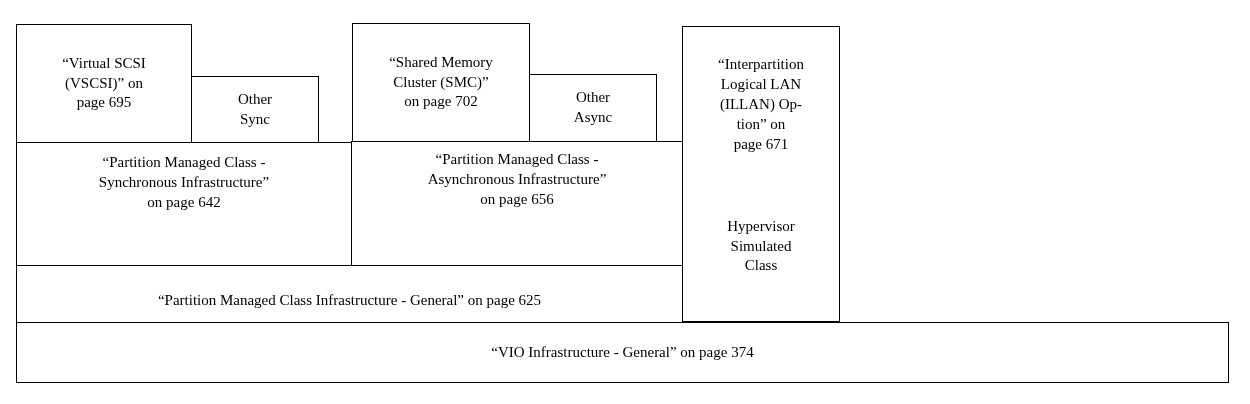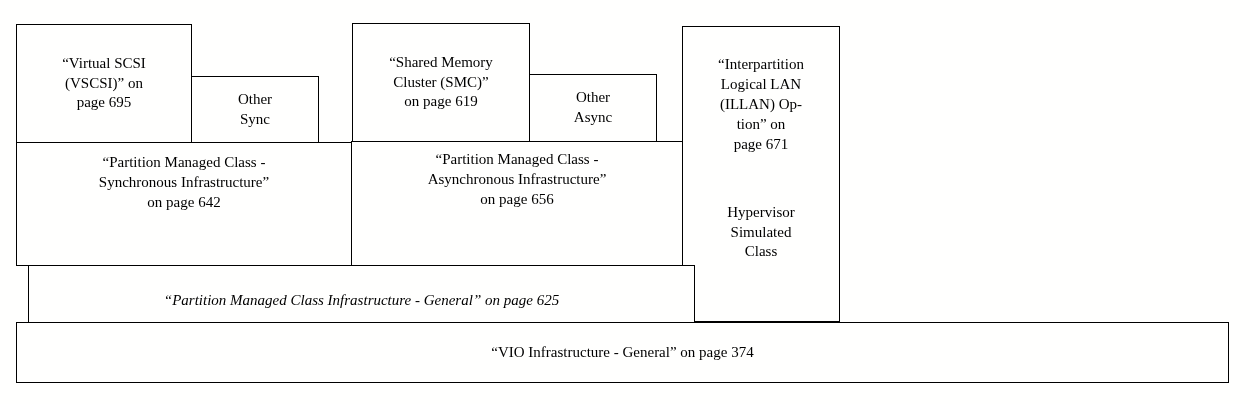--- a/index.html
+++ b/index.html
@@ -61,39 +61,39 @@
   .b-illan {
     left: 682px; top: 26px;
     width: 158px; height: 296px;
     align-items: flex-start;
     padding-top: 8px;
   }
   .b-illan .lbl { text-align: center; }
   .illan-title { display: block; }
   .illan-sub {
     display: block;
-    margin-top: 28px;
+    margin-top: 42px;
   }
   
   .b-sync-infra {
     left: 16px; top: 142px;
     width: 336px; height: 124px;
     align-items: flex-start;
     padding-top: 10px;
   }
   .b-async-infra {
     left: 351px; top: 141px;
     width: 332px; height: 125px;
     align-items: flex-start;
     padding-top: 8px;
   }
   
   .b-pmc-general {
-    left: 28px; top: 265px;
-    width: 667px; height: 71px; font-style: italic;
+    left: 16px; top: 265px;
+    width: 667px; height: 71px;
   }
   
   .b-vio-general {
     left: 16px; top: 322px;
     width: 1213px; height: 61px;
   }
 </style>
 </head>
 <body>
 
@@ -106,21 +106,21 @@
   </div>
 
   <div class="box b-other-sync">
     <span class="lbl">Other
 Sync</span>
   </div>
 
   <div class="box b-smc">
     <span class="lbl">“Shared Memory
 Cluster (SMC)”
-on page 619</span>
+on page 702</span>
   </div>
 
   <div class="box b-other-async">
     <span class="lbl">Other
 Async</span>
   </div>
 
   <div class="box b-illan">
     <span class="lbl">
       <span class="illan-title">“Interpartition

